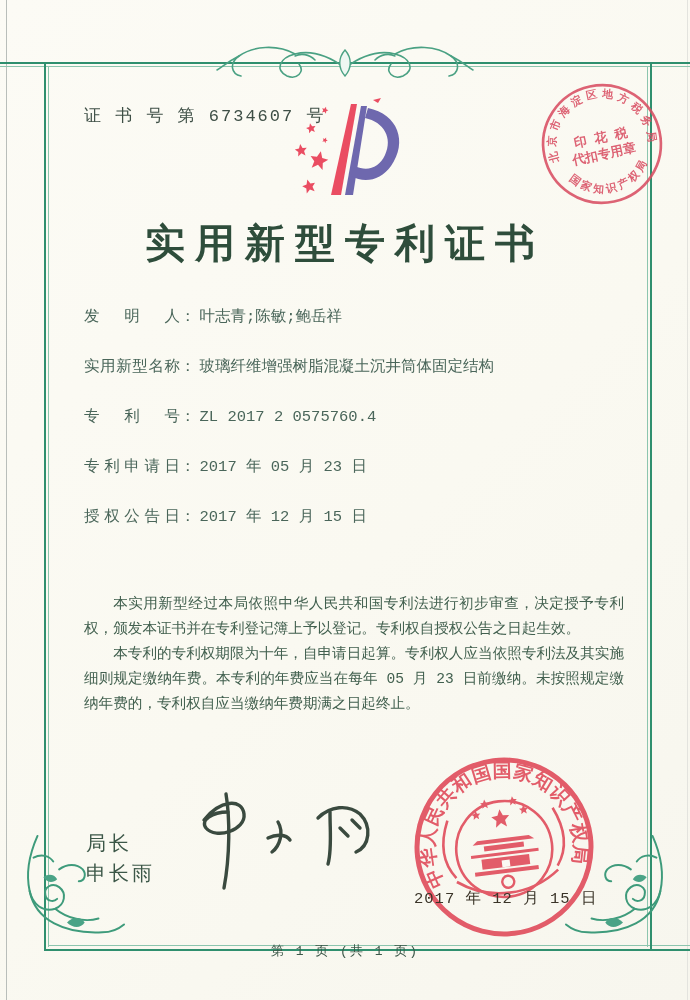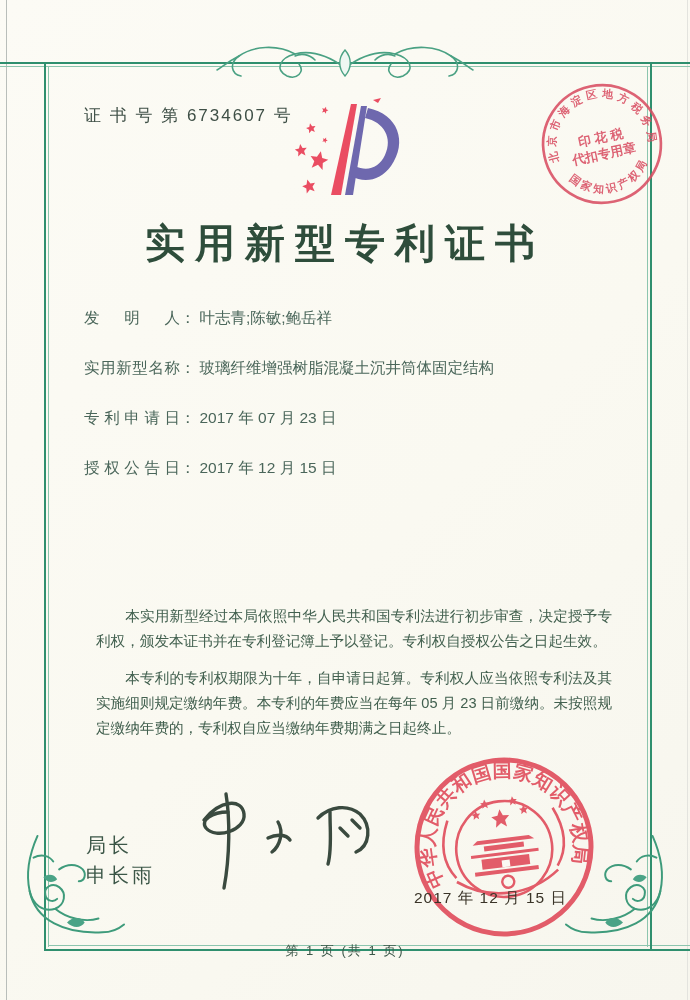--- a/index.html
+++ b/index.html
@@ -1,19 +1,19 @@
 <!DOCTYPE html>
 <html><head>
 <meta charset="utf-8">
 <style>
   html,body{margin:0;padding:0;background:#ffffff;}
   .page{
     position:relative;width:690px;height:1000px;overflow:hidden;
     background:linear-gradient(135deg,#fcfbf5 0%,#faf9f1 55%,#f7f6ee 100%);
-    font-family:Liberation Sans, sans-serif;color:#41604f;
+    font-family:Liberation Mono, monospace;color:#41604f;
   }
   .scan-edge-left{position:absolute;left:6px;top:0;bottom:0;width:1px;background:#b9beba;}
   .scan-edge-right{position:absolute;right:2px;top:0;bottom:0;width:1px;background:#e3e3de;}
 
   
   .fr{position:absolute;background:#2f8f6e;}
   .fr.thin{background:#8cc5ae;}
   .frame-top-outer{left:0;right:0;top:62px;height:2px;}
   .frame-top-inner{left:0;right:0;top:66px;height:1px;}
   .frame-bottom-outer{left:44px;right:0;top:949px;height:2px;}
@@ -32,21 +32,21 @@
   .doc-title{position:absolute;left:0;right:0;top:216px;text-align:center;
     font-size:40px;font-weight:600;letter-spacing:10px;color:#2e4d3b;}
 
   .fields{position:absolute;left:84px;top:306px;width:540px;font-size:15.5px;color:#4a665a;}
   .frow{margin-bottom:27px;line-height:23px;white-space:nowrap;}
   .flabel{display:inline-block;width:96px;text-align:justify;text-align-last:justify;}
   .fsep{display:inline-block;margin-right:4px;}
 
   .body-text{position:absolute;left:84px;top:592px;width:540px;font-size:14.6px;
     line-height:1.72;color:#42604f;text-align:justify;}
-  .body-text p{margin:12px;text-indent:2em;}
+  .body-text p{margin:0;text-indent:2em;}
 
   .director{position:absolute;left:86px;top:830px;font-size:20px;letter-spacing:3px;color:#3c5748;line-height:30px;}
   .signature{position:absolute;left:178px;top:788px;width:225px;height:110px;}
 
   .seal-main{position:absolute;left:409px;top:752px;width:190px;height:190px;transform:rotate(-7deg);opacity:.92;}
   .issue-date{position:absolute;left:414px;top:888px;font-size:15.5px;letter-spacing:1px;color:#3a3428;z-index:6;}
 
   .page-footer{position:absolute;left:0;right:0;top:942px;text-align:center;font-size:13px;
     letter-spacing:2px;color:#3c5849;}
 
@@ -145,21 +145,24 @@
   <div class="doc-title">实用新型专利证书</div>
 
   <div class="fields">
     <div class="frow">
       <span class="flabel">发明人</span><span class="fsep">：</span><span>叶志青;陈敏;鲍岳祥</span>
     </div>
     <div class="frow">
       <span class="flabel">实用新型名称</span><span class="fsep">：</span><span>玻璃纤维增强树脂混凝土沉井筒体固定结构</span>
     </div>
     <div class="frow">
-      <span class="flabel">专利申请日</span><span class="fsep">：</span><span>2017 年 07 月 23 日</span>
+      <span class="flabel">专利号</span><span class="fsep">：</span><span>ZL 2017 2 0575760.4</span>
+    </div>
+    <div class="frow">
+      <span class="flabel">专利申请日</span><span class="fsep">：</span><span>2017 年 05 月 23 日</span>
     </div>
     <div class="frow">
       <span class="flabel">授权公告日</span><span class="fsep">：</span><span>2017 年 12 月 15 日</span>
     </div>
   </div>
 
   <div class="body-text">
     <p>本实用新型经过本局依照中华人民共和国专利法进行初步审查，决定授予专利权，颁发本证书并在专利登记簿上予以登记。专利权自授权公告之日起生效。</p>
     <p>本专利的专利权期限为十年，自申请日起算。专利权人应当依照专利法及其实施细则规定缴纳年费。本专利的年费应当在每年 05 月 23 日前缴纳。未按照规定缴纳年费的，专利权自应当缴纳年费期满之日起终止。</p>
   </div>

